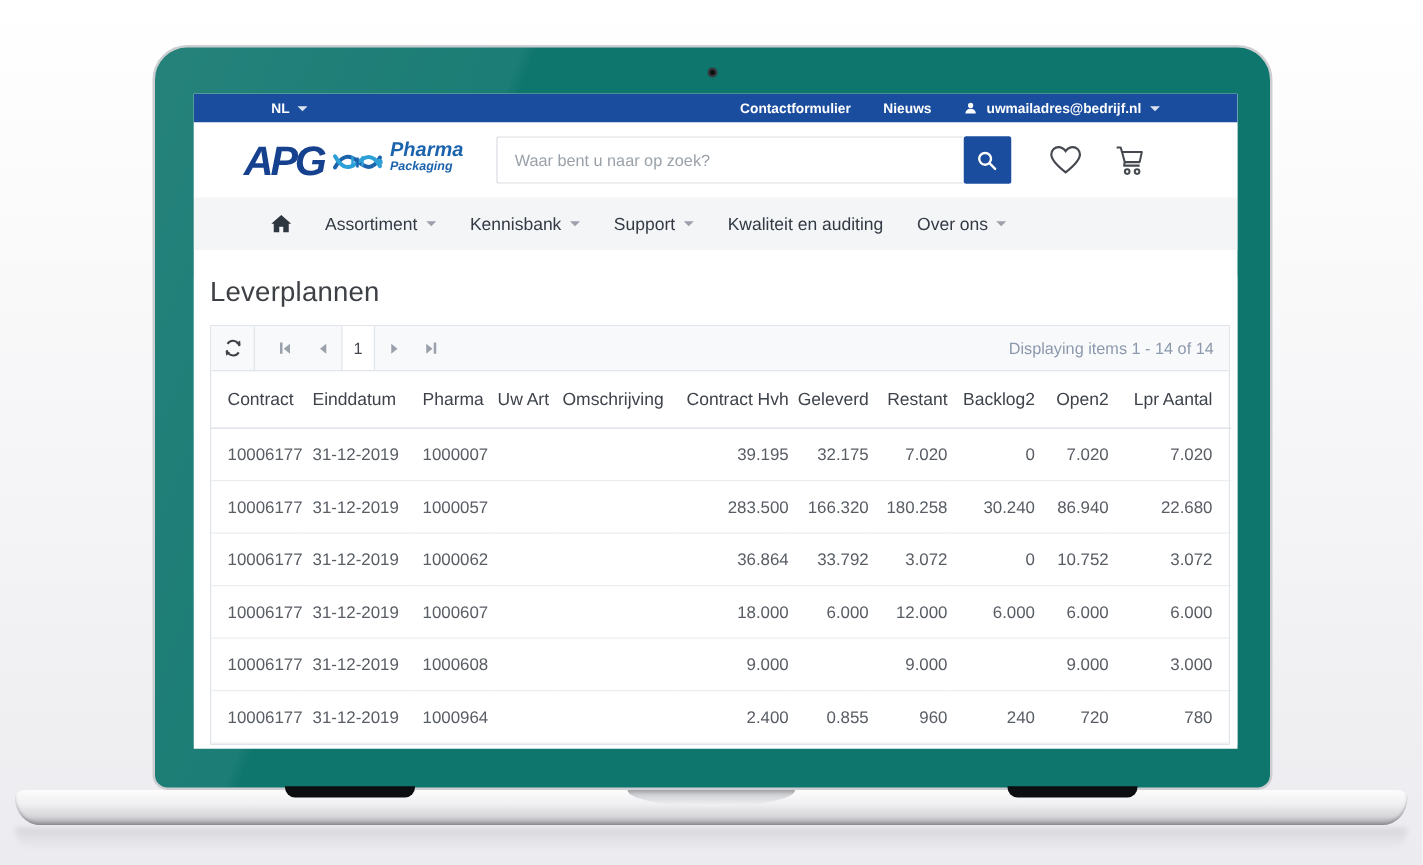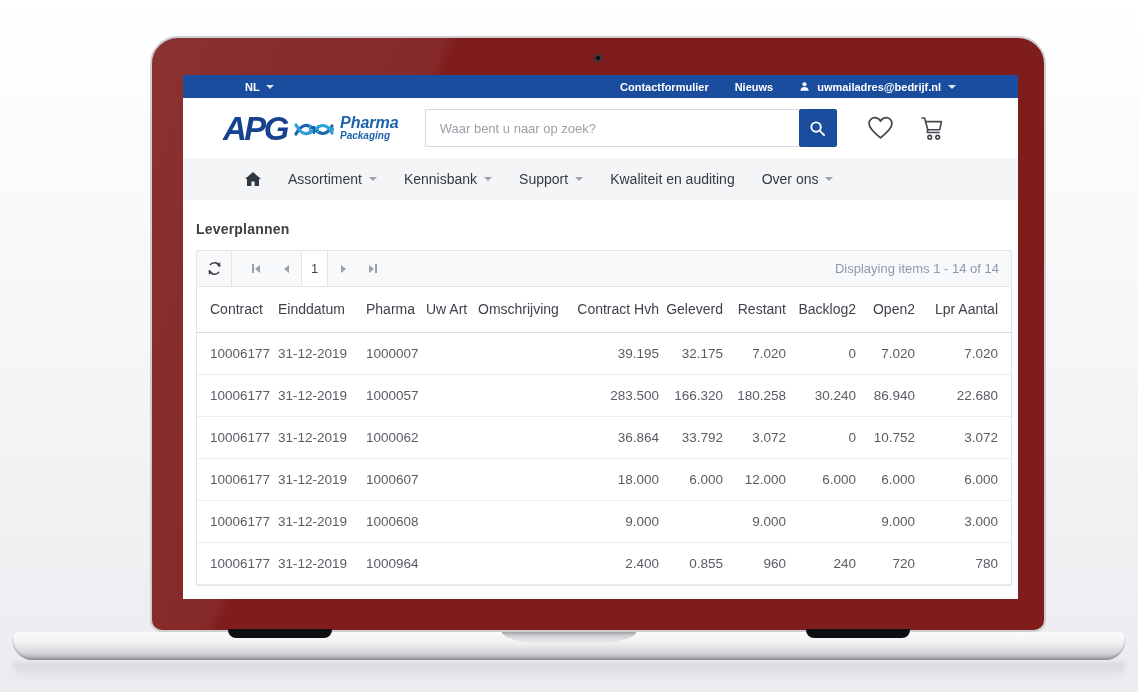--- a/index.html
+++ b/index.html
@@ -9,23 +9,22 @@
   *{box-sizing:border-box}
   html,body{margin:0;padding:0}
   body{
     width:1138px;height:692px;overflow:hidden;position:relative;
     background:linear-gradient(180deg,#ffffff 0%,#f5f5f7 55%,#ececf0 100%);
     font-family:"Liberation Sans",sans-serif;
   }
   
   .shell{
     position:absolute;left:122px;top:36px;width:896px;height:596px;
-    background:#7f1d1d;border:2px solid #cdced2;
+    background:#0f766e;border:2px solid #cdced2;
     border-radius:28px 28px 12px 12px;
-    margin-left:28px;
   }
   .shell::before{ 
     content:"";position:absolute;inset:0;border-radius:26px 26px 10px 10px;
     background:linear-gradient(112deg,rgba(255,255,255,.09) 0%,rgba(255,255,255,.05) 26%,rgba(255,255,255,0) 27%);
     pointer-events:none;
   }
   .webcam{
     position:absolute;top:16px;left:50%;margin-left:-4px;width:8px;height:8px;
     border-radius:50%;background:#0b0c0e;border:2px solid #34383f;
   }
@@ -59,42 +58,42 @@
     display:flex;align-items:center;padding:0 62px;
     font-size:11px;font-weight:600;
   }
   .lang{display:flex;align-items:center;gap:6px;cursor:pointer}
   .caret{width:0;height:0;border-left:4px solid transparent;border-right:4px solid transparent;border-top:4px solid currentColor;opacity:.85;display:inline-block}
   .topbar-right{margin-left:auto;display:flex;align-items:flex-start;gap:26px}
   .topbar-right a{color:#fff;text-decoration:none;cursor:pointer}
   .account{display:flex;align-items:center;gap:7px;cursor:pointer}
 
   .masthead{height:60px;background:#fff;display:flex;align-items:center;padding:0 64px 0 40px}
-  .logo{display:flex;align-items:center;cursor:pointer;flex:none}
+  .logo{display:flex;cursor:pointer;flex:none}
   .logo-apg{font-size:33px;font-weight:700;font-style:italic;color:var(--logo-dark);letter-spacing:-2.5px;line-height:1}
   .logo-helix{margin:2px 5px 0 6px}
   .logo-tag{display:flex;flex-direction:column;line-height:1.08;font-style:italic;font-weight:700;color:var(--logo-blue)}
   .logo-tag .t1{font-size:16px}.logo-tag .t2{font-size:10px}
   .search{flex:1;max-width:412px;display:flex;margin-left:26px}
   .search input{
     flex:1;height:38px;border:1px solid #d5d9de;border-right:none;border-radius:2px 0 0 2px;
     padding:0 14px;font:13px "Liberation Sans",sans-serif;color:#333;outline:none;
   }
   .search input::placeholder{color:#9aa1a9}
   .search button{width:38px;height:38px;border:none;background:var(--brand);border-radius:2px;cursor:pointer;display:flex;align-items:center;justify-content:center;padding:0}
   .quick{display:flex;align-items:center;gap:26px;margin-left:30px}
   .quick .qicon{cursor:pointer;display:flex}
 
   .nav{height:42px;background:#f4f5f7;display:flex;align-items:center;gap:27px;padding:0 62px;font-size:14px;color:#333a44}
   .nav a{display:flex;align-items:center;gap:7px;color:#333a44;text-decoration:none;cursor:pointer}
   .nav .caret{color:#8b919b}
   .nav .home{display:flex;cursor:pointer}
 
   .main{padding:0 6px 0 13px;background:#fff}
-  h1{font-size:14px;font-weight:700;color:#3d4045;margin:21px 0 13px;letter-spacing:.2px}
+  h1{font-size:22px;font-weight:400;color:#3d4045;margin:21px 0 13px;letter-spacing:.2px}
 
   .grid{border:1px solid var(--border)}
   .toolbar{height:36px;background:var(--toolbar-bg);border-bottom:1px solid var(--border);display:flex;align-items:stretch}
   .tb-refresh{width:35px;border:none;border-right:1px solid var(--border);background:transparent;display:flex;align-items:center;justify-content:center;cursor:pointer;padding:0}
   .pager{display:flex;margin-left:9px;align-items:stretch}
   .pg-btn{width:30px;display:flex;align-items:center;justify-content:center;gap:1px;cursor:pointer}
   .pg-page{width:27px;background:#fff;border-left:1px solid var(--border);border-right:1px solid var(--border);display:flex;align-items:center;justify-content:center;font-size:13px;color:#43474d}
   .tri-l{width:0;height:0;border-top:4.5px solid transparent;border-bottom:4.5px solid transparent;border-right:5.5px solid #9aa1ab}
   .tri-r{width:0;height:0;border-top:4.5px solid transparent;border-bottom:4.5px solid transparent;border-left:5.5px solid #9aa1ab}
   .bar{width:2px;height:9px;background:#9aa1ab}

